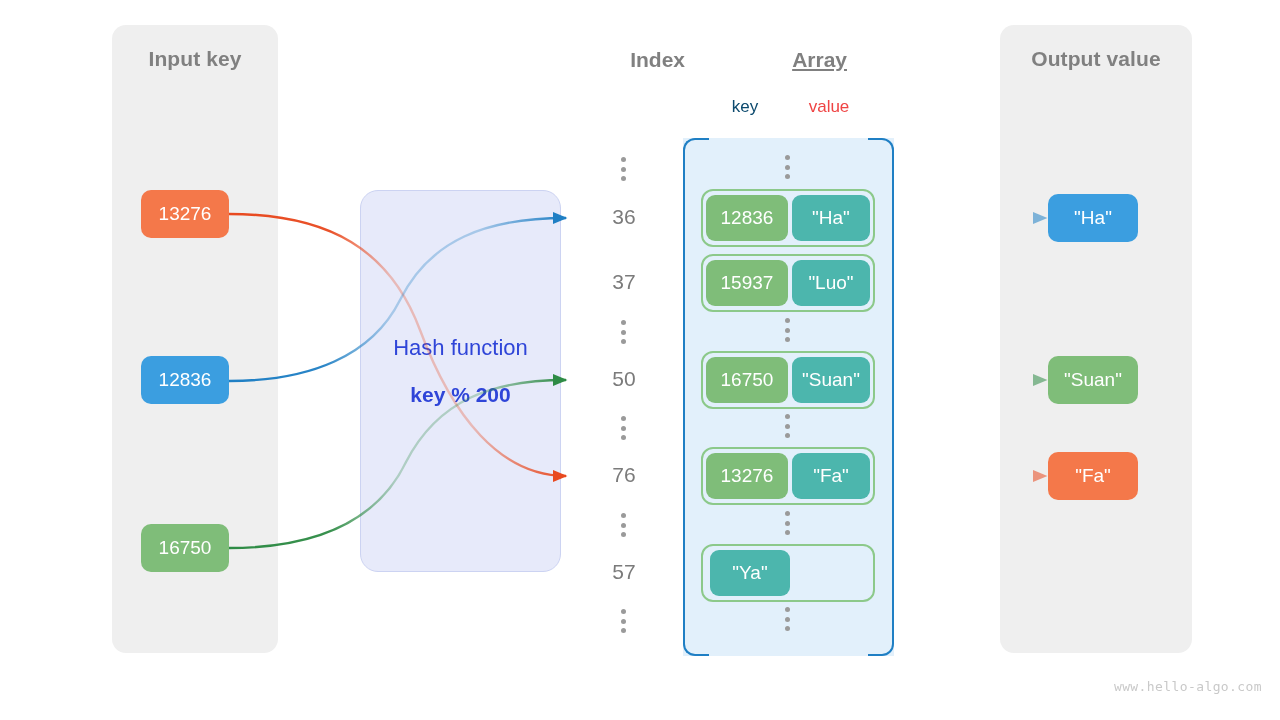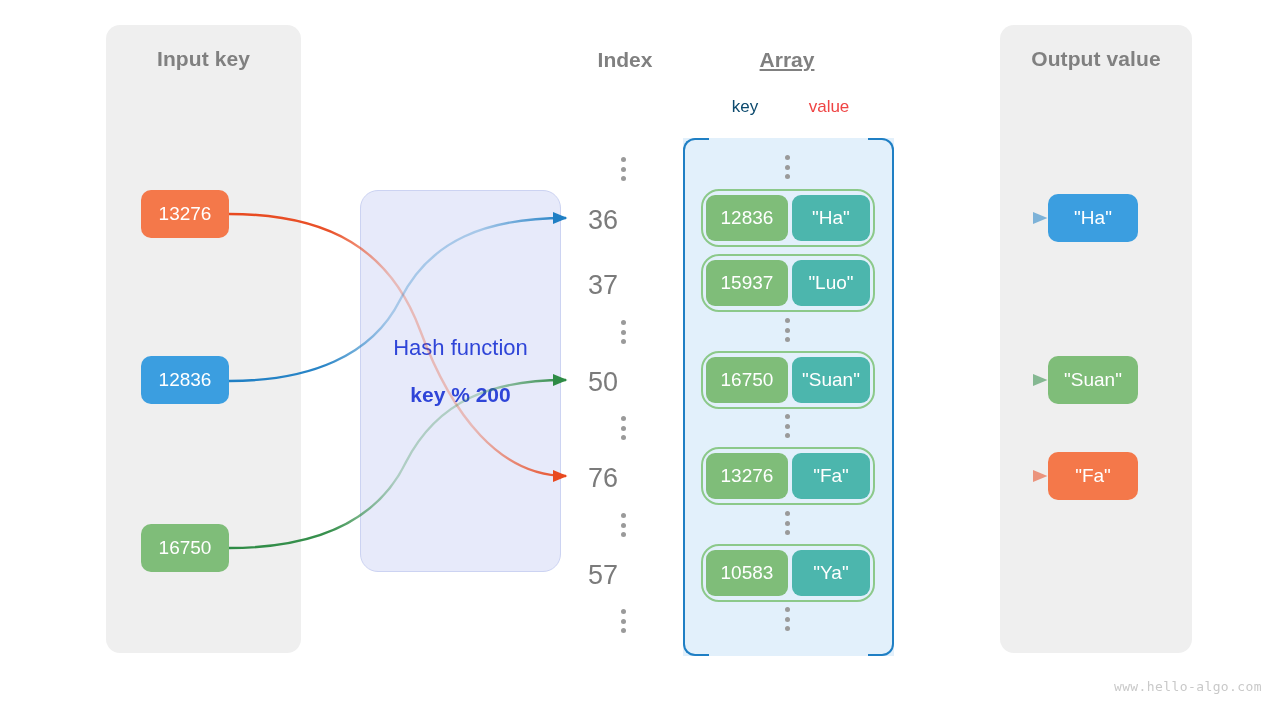--- a/index.html
+++ b/index.html
@@ -15,21 +15,21 @@
     font-family: "Liberation Sans", sans-serif;
     overflow: hidden;
   }
 
   
   .panel {
     position: absolute;
     background: #efefef;
     border-radius: 14px;
   }
-  #panel-input  { left: 106px;  top: 25px; width: 195px; height: 628px; }
+  #panel-input  { left: 112px;  top: 25px; width: 166px; height: 628px; }
   #panel-output { left: 1000px; top: 25px; width: 192px; height: 628px; }
 
   .panel-title {
     position: absolute;
     left: 0; right: 0;
     top: 22px;
     text-align: center;
     font-size: 21px;
     font-weight: bold;
     color: #808080;
@@ -65,21 +65,21 @@
     white-space: nowrap;
   }
 
   
   .col-head {
     position: absolute;
     font-size: 21px;
     font-weight: bold;
     color: #808080;
     white-space: nowrap;
-    text-align: center;
+    text-align: right;
   }
   #head-index { left: 565px; top: 48px; width: 120px; }
   #head-array { left: 727px; top: 48px; width: 120px; text-decoration: underline; }
 
   .sub-head {
     position: absolute;
     font-size: 17px;
     white-space: nowrap;
     text-align: center;
   }
@@ -114,21 +114,21 @@
     border-radius: 0 12px 12px 0;
   }
 
   
   .bucket {
     position: absolute;
     left: 701px;
     width: 174px;
     height: 58px;
     border: 2px solid #8cc98a;
-    border-radius: 18px;
+    border-radius: 12px;
     box-sizing: border-box;
     background: transparent;
     display: flex;
     align-items: center;
     padding: 0 3px;
   }
   .bucket .cell {
     height: 46px;
     border-radius: 9px;
     display: flex;
@@ -139,21 +139,22 @@
     box-sizing: border-box;
   }
   .bucket .cell.key   { width: 84px; background: #7fbd79; }
   .bucket .cell.value { width: 80px; background: #4cb6ad; margin-left: 4px; }
 
   
   .index-label {
     position: absolute;
     left: 588px;
     width: 72px;
-    font-size: 27px;
+    text-align: center;
+    font-size: 21px;
     color: #7b7b7b;
     white-space: nowrap;
   }
 
   
   .vdots {
     position: absolute;
     width: 6px;
     display: flex;
     flex-direction: column;
@@ -319,21 +320,20 @@
       </div>
       <div class="bucket" style="top: 351px;">
         <div class="cell key">16750</div>
         <div class="cell value">"Suan"</div>
       </div>
       <div class="bucket" style="top: 447px;">
         <div class="cell key">13276</div>
         <div class="cell value">"Fa"</div>
       </div>
       <div class="bucket" style="top: 544px;">
-        <div class="cell key">10583</div>
         <div class="cell value">"Ya"</div>
       </div>
     </div>
 
   <svg id="wires" viewBox="0 0 1280 720">
     <defs>
       <linearGradient id="fadeOrange" x1="0" y1="0" x2="1" y2="0">
         <stop offset="0%" stop-color="#e8491f" stop-opacity="1"></stop>
         <stop offset="30%" stop-color="#e8491f" stop-opacity="0.95"></stop>
         <stop offset="48%" stop-color="#e8491f" stop-opacity="0.30"></stop>

